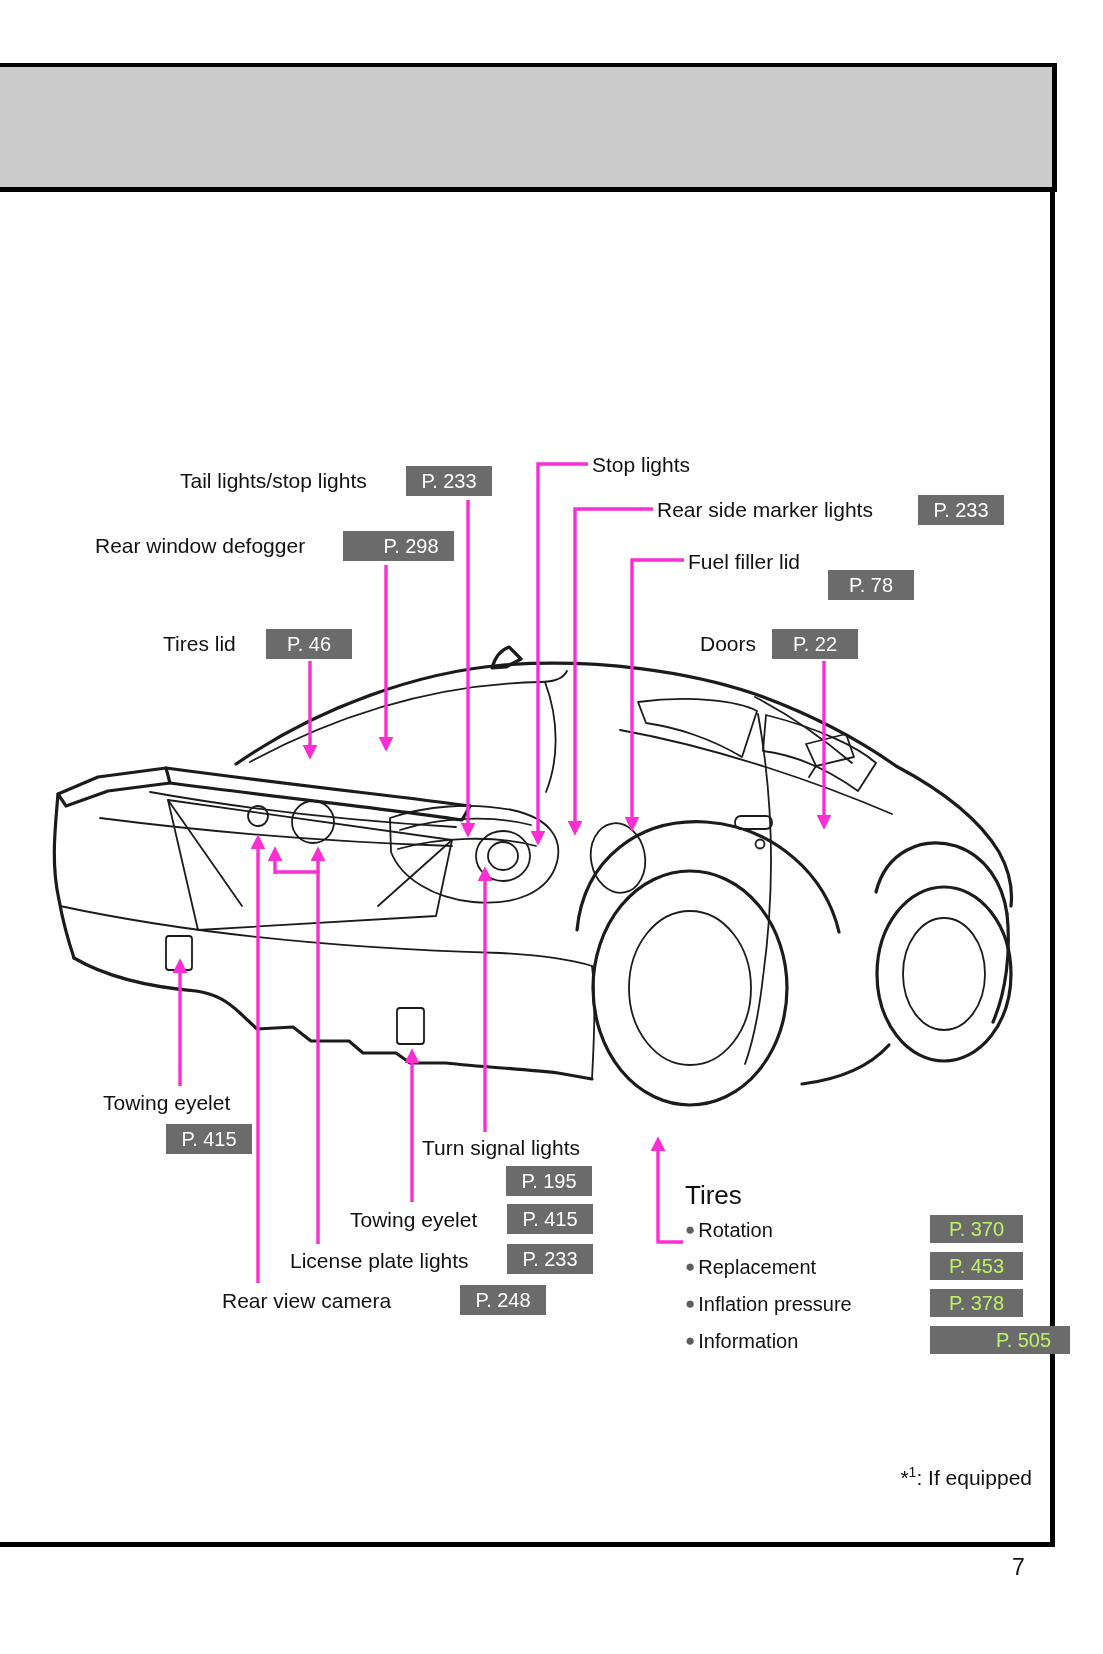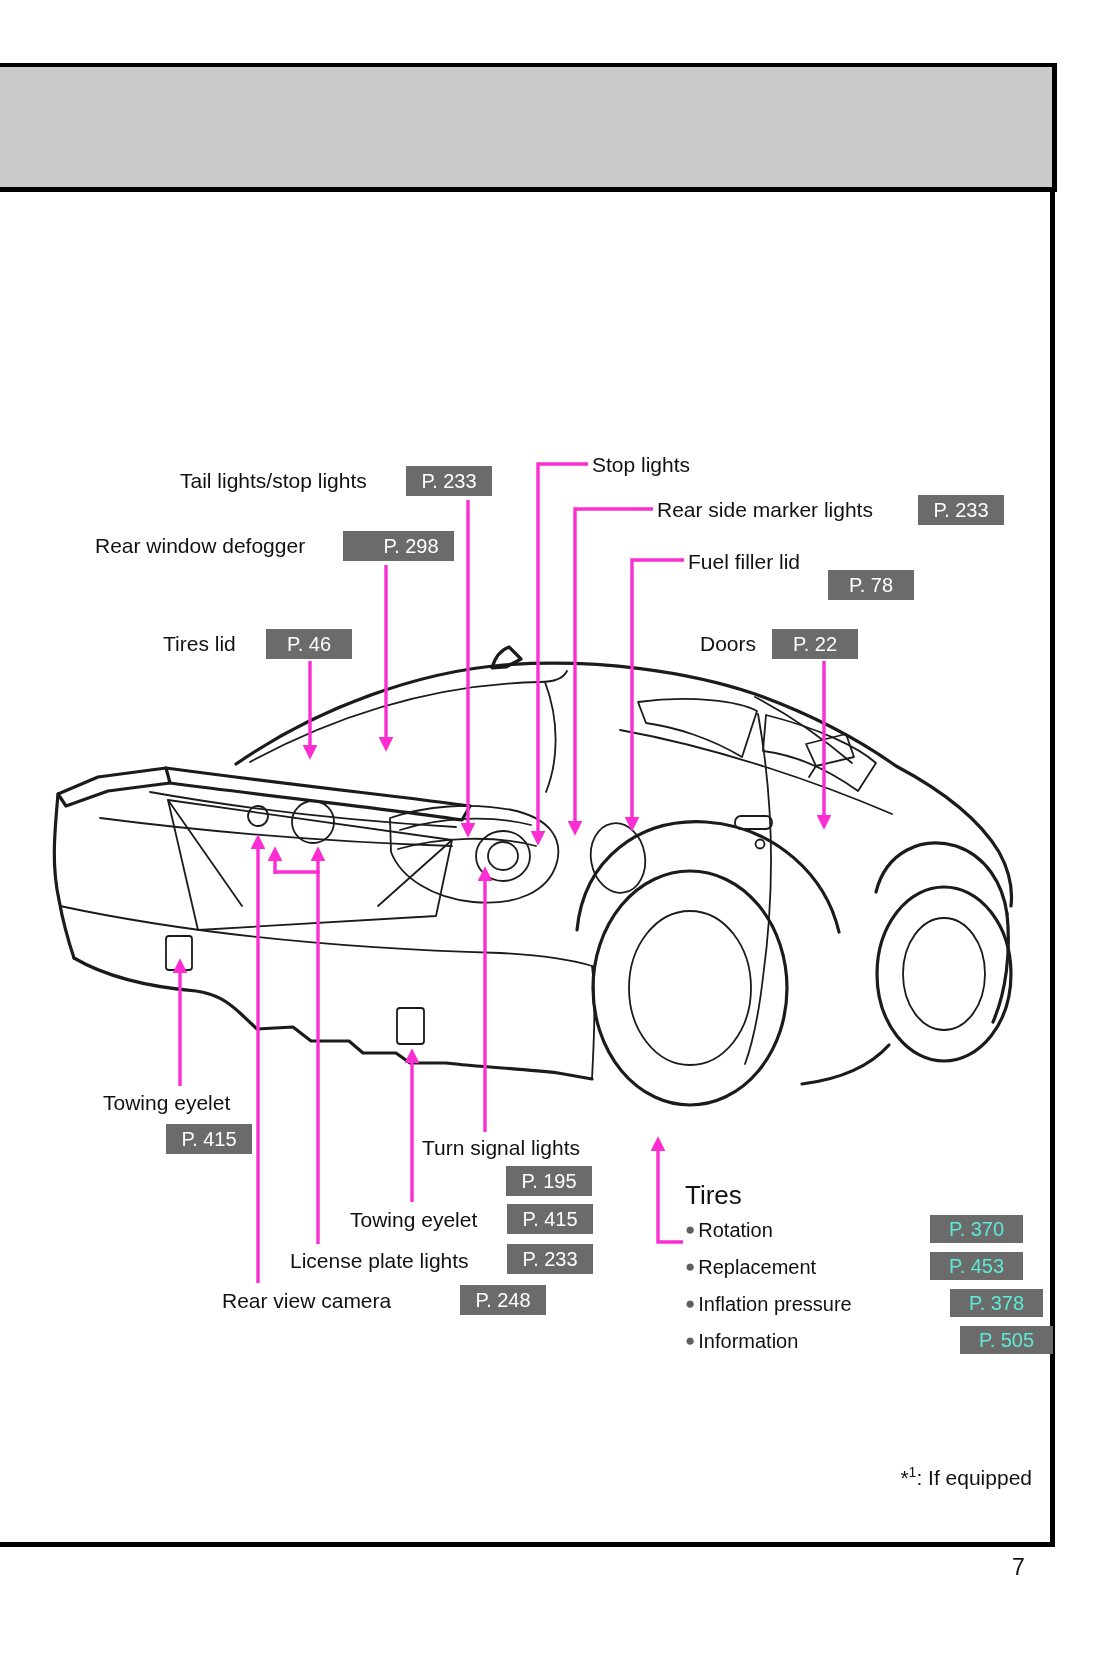--- a/index.html
+++ b/index.html
@@ -17,21 +17,21 @@
   svg.layer{left:0;top:0;width:1103px;height:1654px;pointer-events:none;}
   .callout-text{font-size:21px;line-height:26px;white-space:nowrap;}
   .pref{
     width:86px;height:30px;background:#6b6b6b;color:#fff;text-align:center;
     font-size:20px;line-height:30px;white-space:nowrap;
   }
   .tires-head{font-size:26px;line-height:24px;}
   .tire-row{display:flex;align-items:center;font-size:20px;line-height:28px;white-space:nowrap;}
   .bullet{color:#5e5e5e;font-size:17px;margin-right:3px;}
   .tire-ref{
-    width:93px;height:28px;background:#6b6b6b;color:#5eead4;text-align:center;
+    width:93px;height:28px;background:#6b6b6b;color:#bef264;text-align:center;
     font-size:20px;line-height:28px;}
   .footnote{font-size:21px;white-space:nowrap;}
   .footnote sup{font-size:14px;}
   .page-num{font-size:23px;}
 </style>
 </head>
 <body>
 
 <div class="abs header-bar"></div>
 <div class="abs rule-v"></div>
@@ -159,24 +159,24 @@
 <div class="abs tire-row" style="left:685px;top:1253px;">
   <span class="bullet">●</span>
   <span>Replacement</span>
 </div>
 <div class="abs tire-ref" style="left:930px;top:1252px;">P. 453</div>
 
 <div class="abs tire-row" style="left:685px;top:1290px;">
   <span class="bullet">●</span>
   <span>Inflation pressure</span>
 </div>
-<div class="abs tire-ref" style="left:950px;top:1289px;">P. 378</div>
+<div class="abs tire-ref" style="left:930px;top:1289px;">P. 378</div>
 
 <div class="abs tire-row" style="left:685px;top:1327px;">
   <span class="bullet">●</span>
   <span>Information</span>
 </div>
-<div class="abs tire-ref" style="left:960px;top:1326px;">P. 505</div>
+<div class="abs tire-ref" style="left:930px;top:1326px;padding-left:47px;">P. 505</div>
 
 <div class="abs footnote" style="right:71px;top:1464px;">
   <span>*</span><sup>1</sup><span>: If equipped</span>
 </div>
 <div class="abs page-num" style="left:1012px;top:1554px;">7</div>
 
 </body></html>

